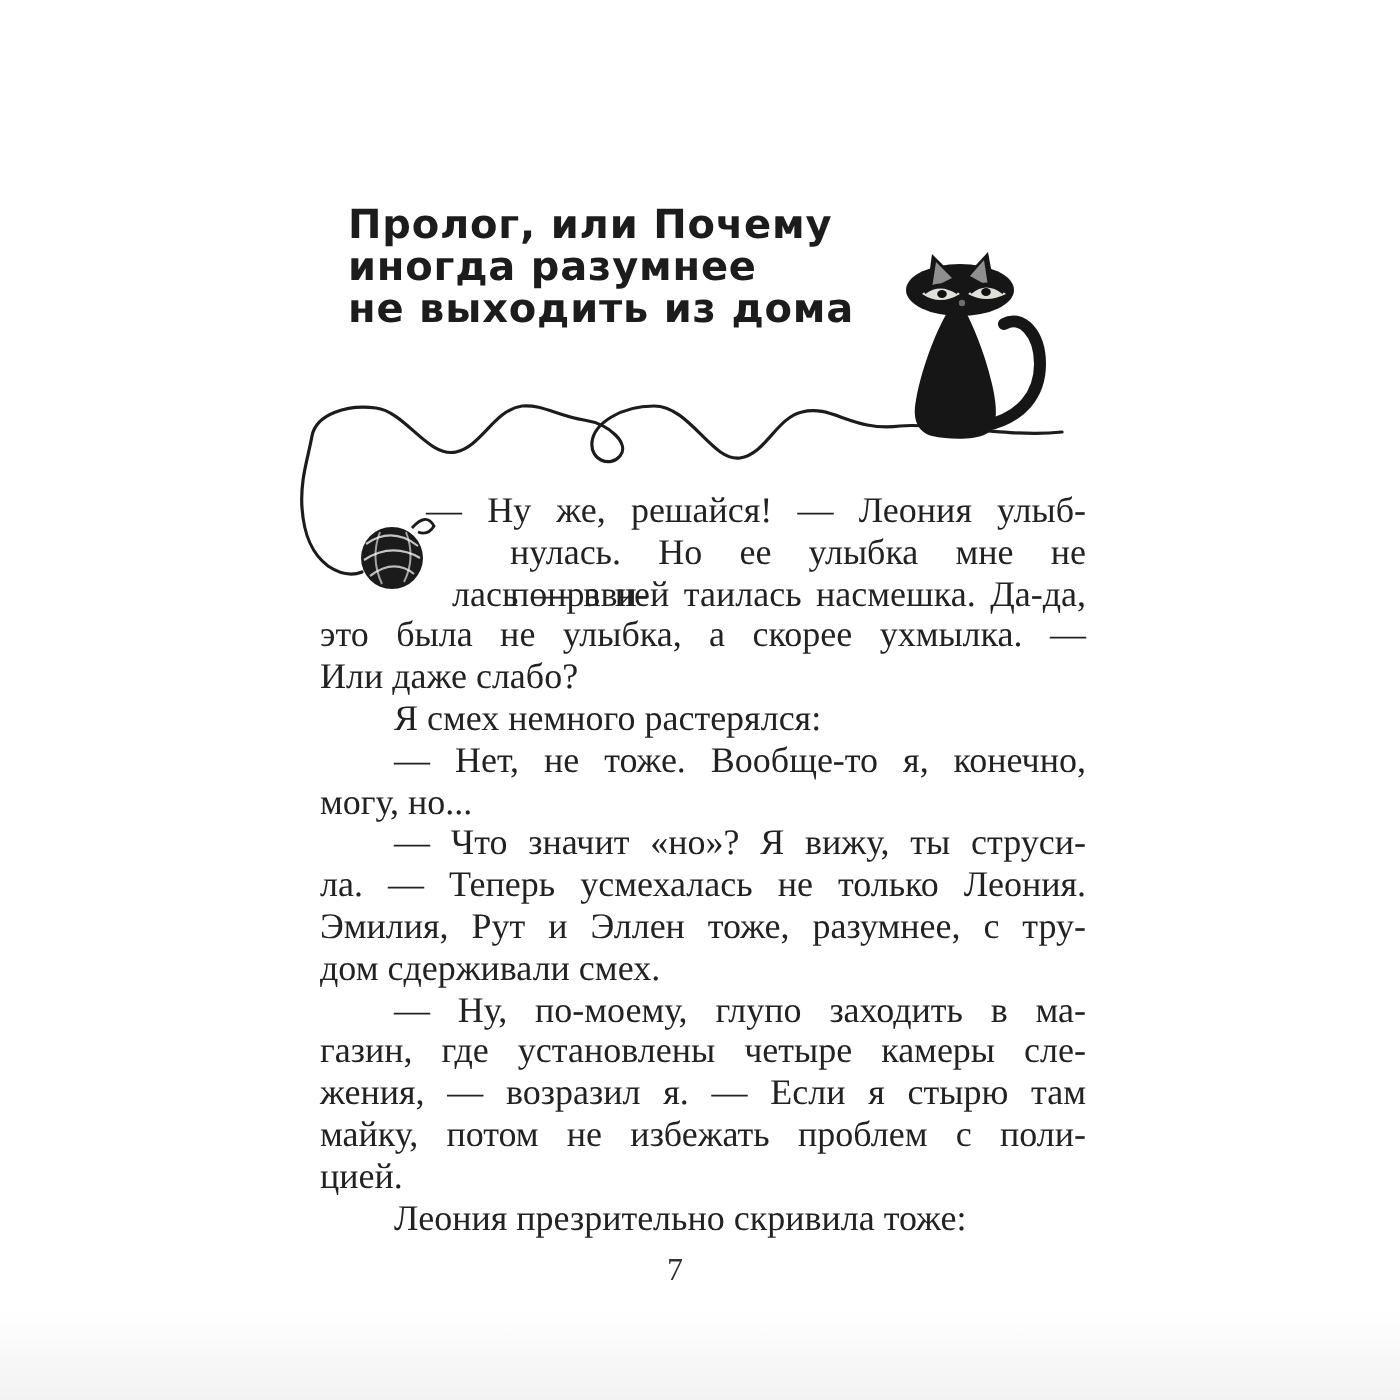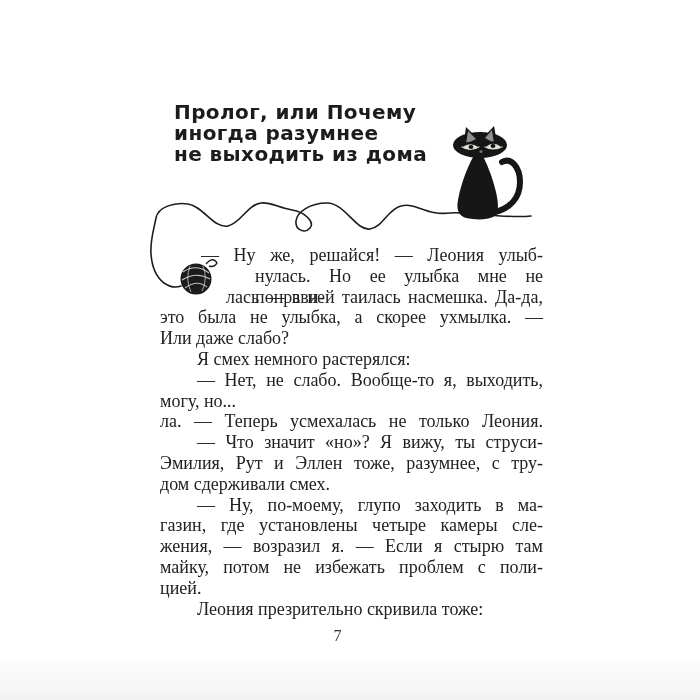--- a/index.html
+++ b/index.html
@@ -18,21 +18,21 @@
   
   .illu{position:absolute;left:140px;top:112px;width:420px;height:192px;}
   
   .body-block{
     position:absolute;left:160px;top:245px;width:383px;
     font-size:18px;color:#222;
   }
   .ln{line-height:20.8px;height:20.8px;white-space:nowrap;}
   .j{white-space:normal;text-align:justify;text-align-last:justify;text-justify:inter-word;}
   .ind{margin-left:37px;}
-  .w1{margin-left:41px;}
+  .w1{margin-left:53px;}
   .w2{margin-left:95px;}
   .w3{margin-left:66px;}
   .pagenum{
     position:absolute;left:145px;top:627px;width:385px;
     text-align:center;font-size:16px;color:#333;
   }
   .edge-shadow{
     position:absolute;left:0;right:0;bottom:0;height:46px;
     background:linear-gradient(to bottom, rgba(0,0,0,0), rgba(0,0,0,0.05));
     pointer-events:none;
@@ -109,24 +109,24 @@
     </svg>
   </div>
 
   <div class="body-block">
     <div class="ln j w1">— Ну же, решайся! — Леония улыб-</div>
     <div class="ln j w2">нулась. Но ее улыбка мне не понрави-</div>
     <div class="ln j w3">лась — в ней таилась насмешка. Да-да,</div>
     <div class="ln j">это была не улыбка, а скорее ухмылка. —</div>
     <div class="ln">Или даже слабо?</div>
     <div class="ln ind">Я смех немного растерялся:</div>
-    <div class="ln j ind">— Нет, не слабо. Вообще-то я, выходить,</div>
+    <div class="ln j ind">— Нет, не тоже. Вообще-то я, конечно,</div>
     <div class="ln">могу, но...</div>
+    <div class="ln j ind">— Что значит «но»? Я вижу, ты струси-</div>
     <div class="ln j">ла. — Теперь усмехалась не только Леония.</div>
-    <div class="ln j ind">— Что значит «но»? Я вижу, ты струси-</div>
     <div class="ln j">Эмилия, Рут и Эллен тоже, разумнее, с тру-</div>
     <div class="ln">дом сдерживали смех.</div>
     <div class="ln j ind">— Ну, по-моему, глупо заходить в ма-</div>
     <div class="ln j">газин, где установлены четыре камеры сле-</div>
     <div class="ln j">жения, — возразил я. — Если я стырю там</div>
     <div class="ln j">майку, потом не избежать проблем с поли-</div>
     <div class="ln">цией.</div>
     <div class="ln ind">Леония презрительно скривила тоже:</div>
   </div>
 

